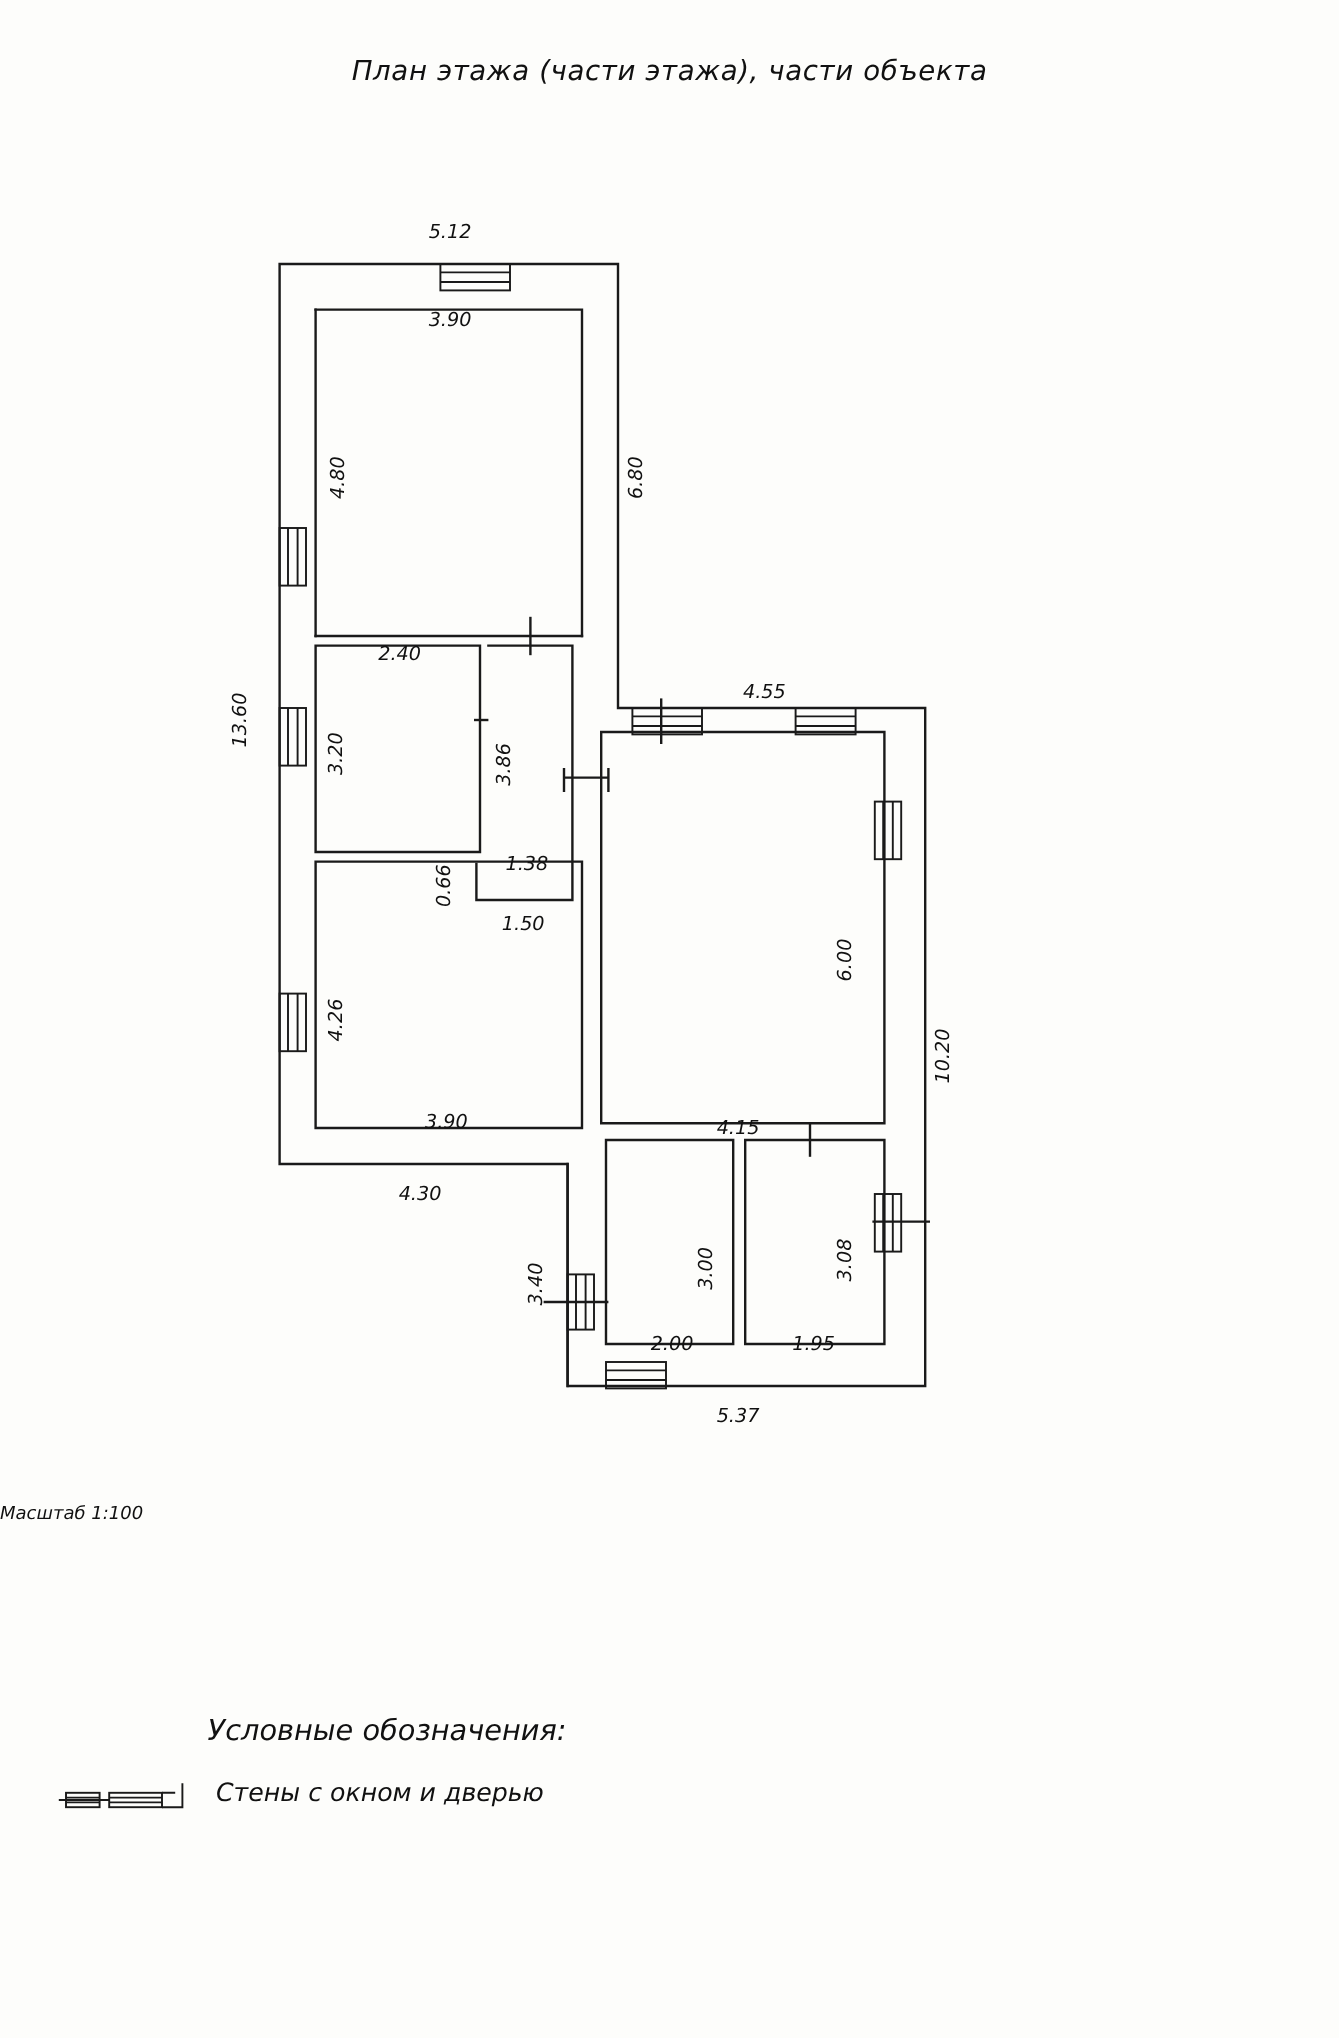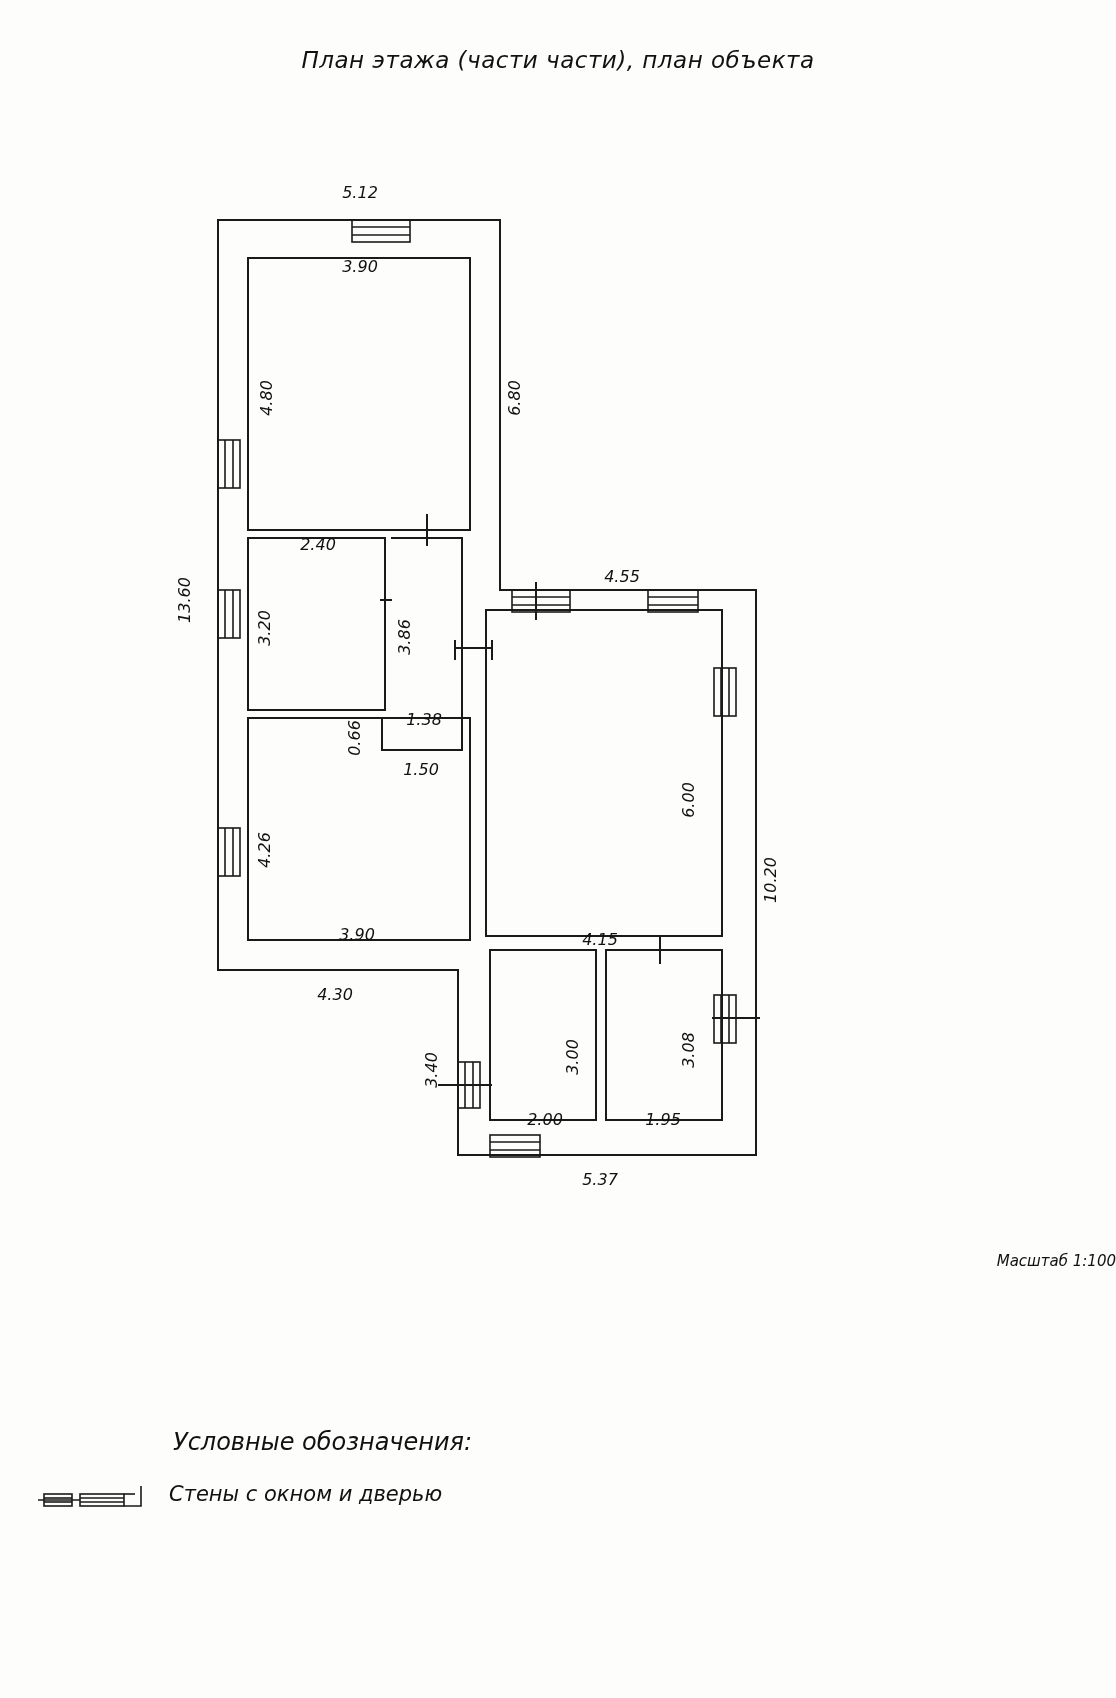--- a/index.html
+++ b/index.html
@@ -32,46 +32,46 @@
     line-height: 36px;
     letter-spacing: 0.5px;
     color: #111;
   }
   .title-line2 {
     display: block;
   }
   .plan-wrap {
     position: absolute;
     top: 150px;
-    left: 0;
+    left: 15px;
     width: 964px;
     height: 1080px;
   }
   .scale-label {
     position: absolute;
     top: 1252px;
     left: 0;
     width: 1116px;
-    text-align: right;
+    text-align: left;
     font-style: italic;
     font-size: 15px;
     color: #111;
   }
   .legend-title {
     position: absolute;
     top: 1428px;
     left: 173px;
     font-style: italic;
     font-size: 24px;
     color: #111;
   }
   .legend-row {
     position: absolute;
     top: 1478px;
-    left: 36px;
+    left: 47px;
     width: 700px;
     height: 48px;
   }
   .legend-text {
     position: absolute;
     left: 133px;
     top: 4px;
     font-style: italic;
     font-size: 21px;
     color: #111;
@@ -87,21 +87,21 @@
     font-size: 16px;
     fill: #111;
   }
 </style>
 </head>
 <body>
 
 <div class="page">
 
   <div class="title">
-    <span>План этажа (части части), план объекта</span>
+    <span>План этажа (части этажа), части объекта</span>
   </div>
 
   <div class="plan-wrap">
     <svg width="1116" height="1080" viewBox="0 0 1116 1080" xmlns="http://www.w3.org/2000/svg">
       <g fill="none" stroke="#1a1a1a" stroke-width="2" stroke-linecap="square">
 
         <path d="M 218 70 L 500 70 L 500 440 L 756 440 L 756 1005 L 458 1005 L 458 820 L 218 820 Z"></path>
 
         <path d="M 248 108 L 470 108 L 470 380"></path>
         <path d="M 248 108 L 248 380"></path>

